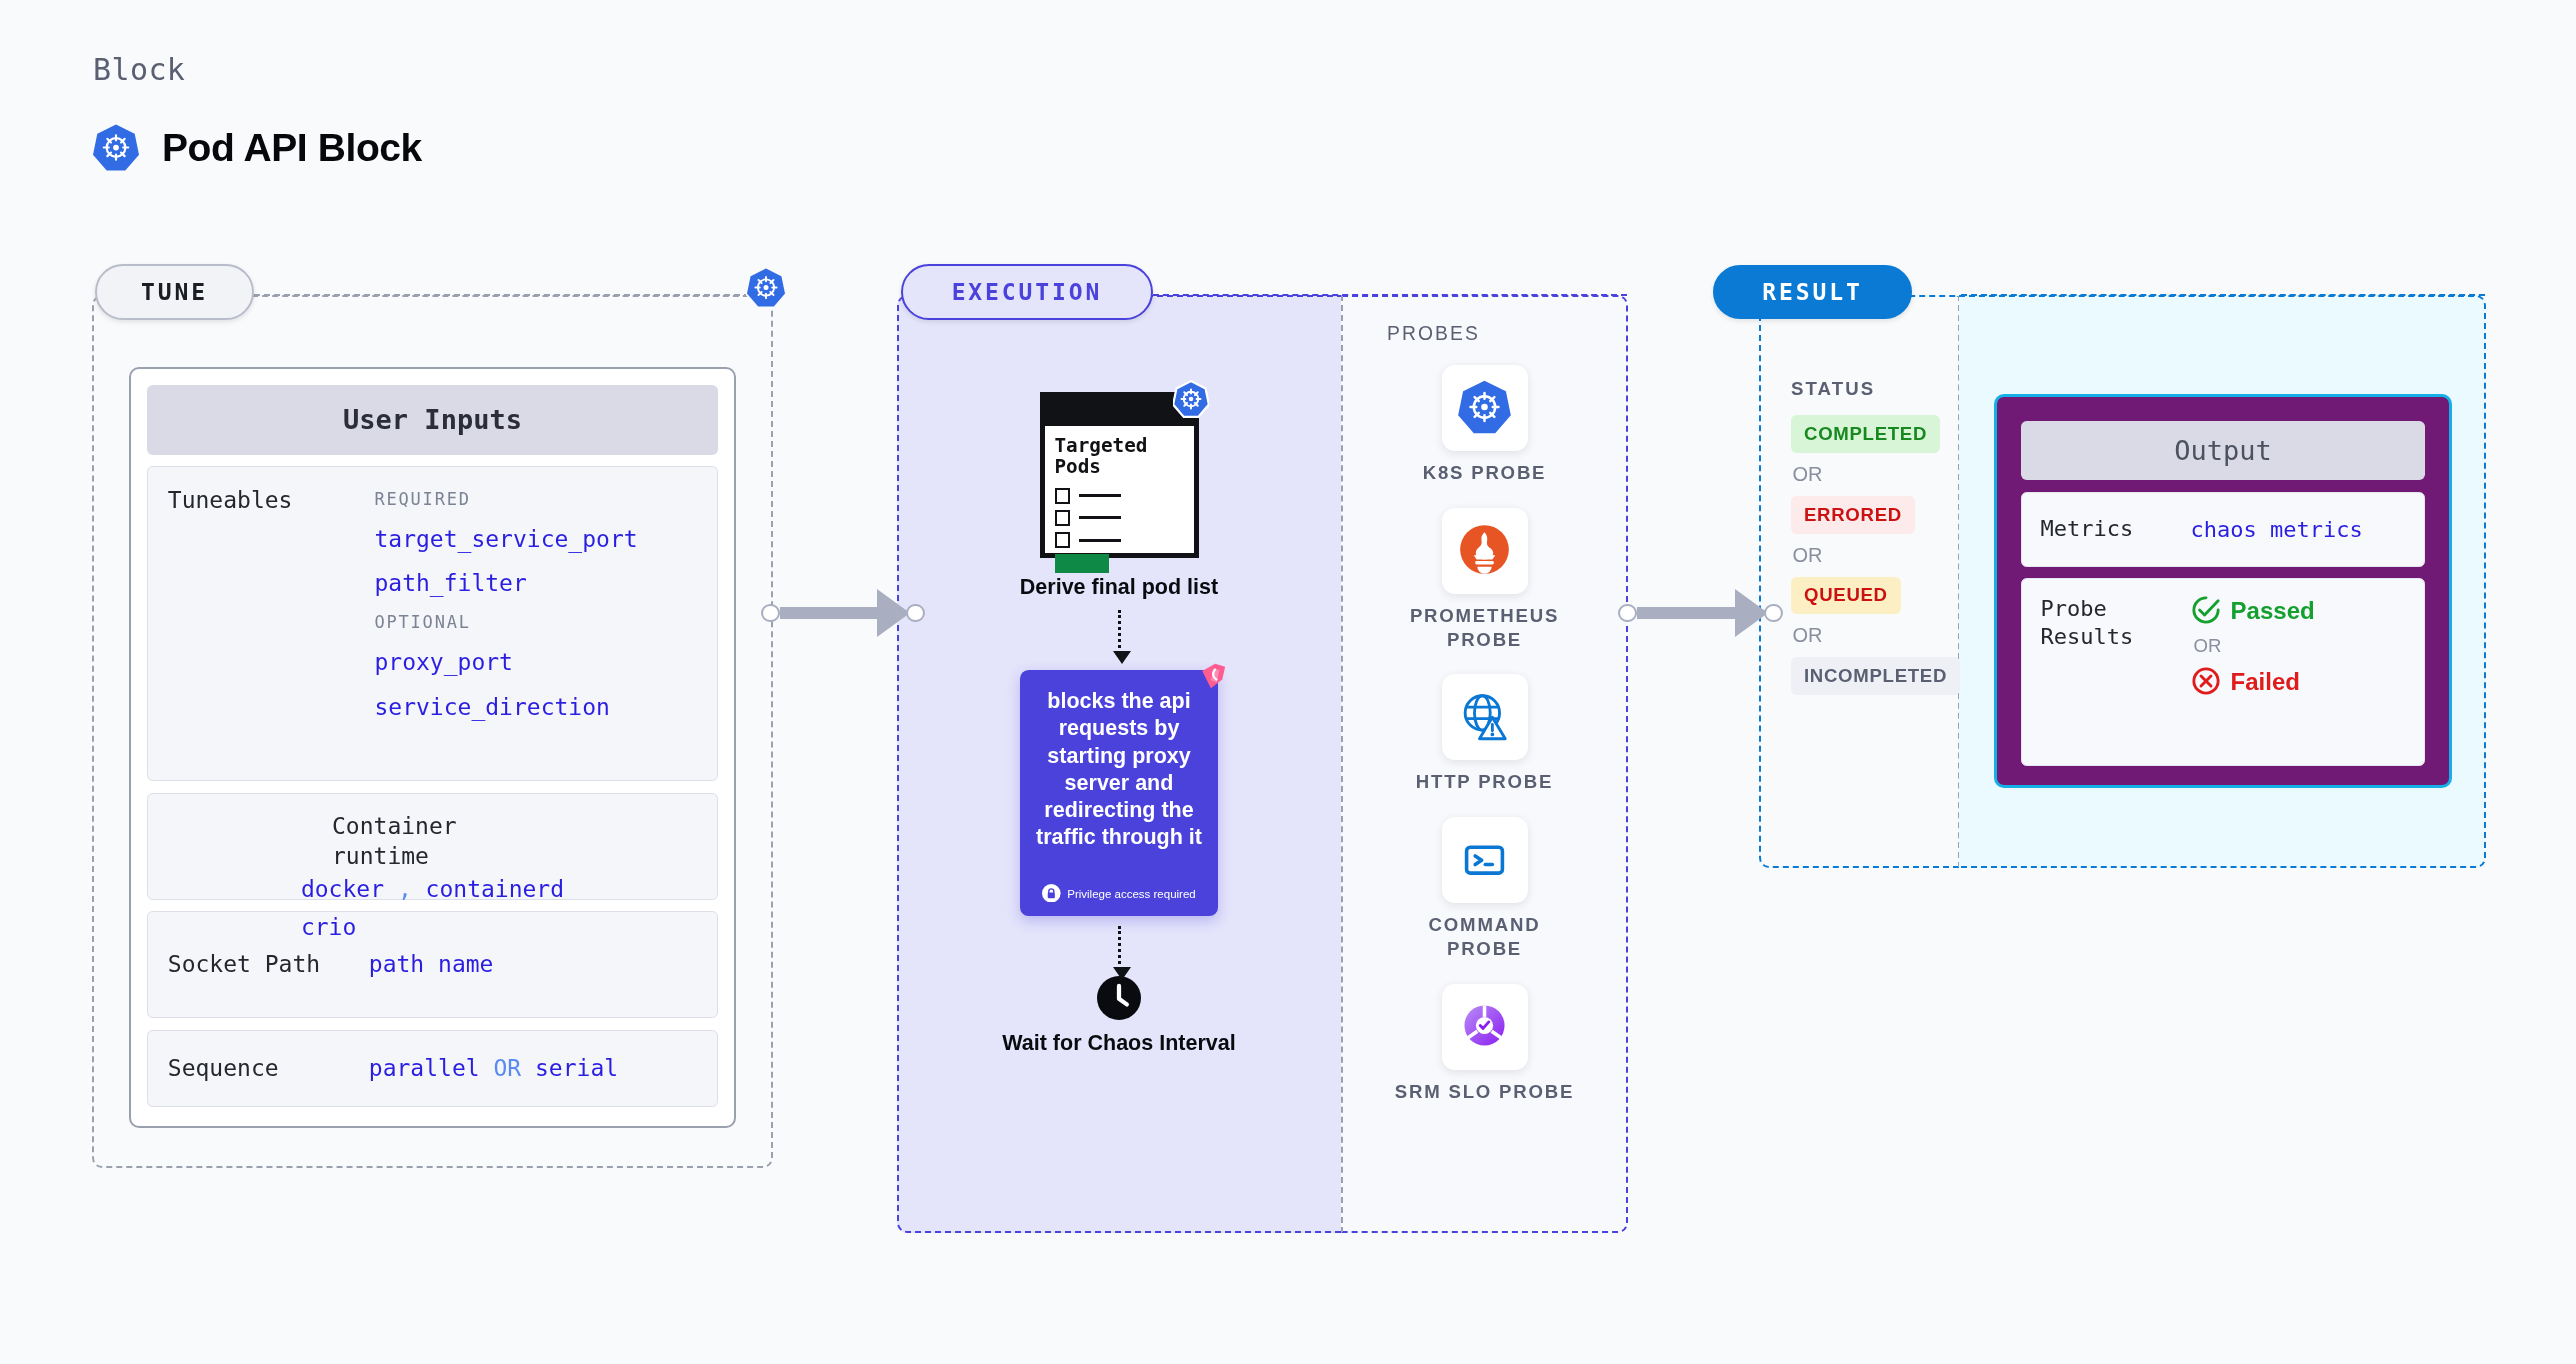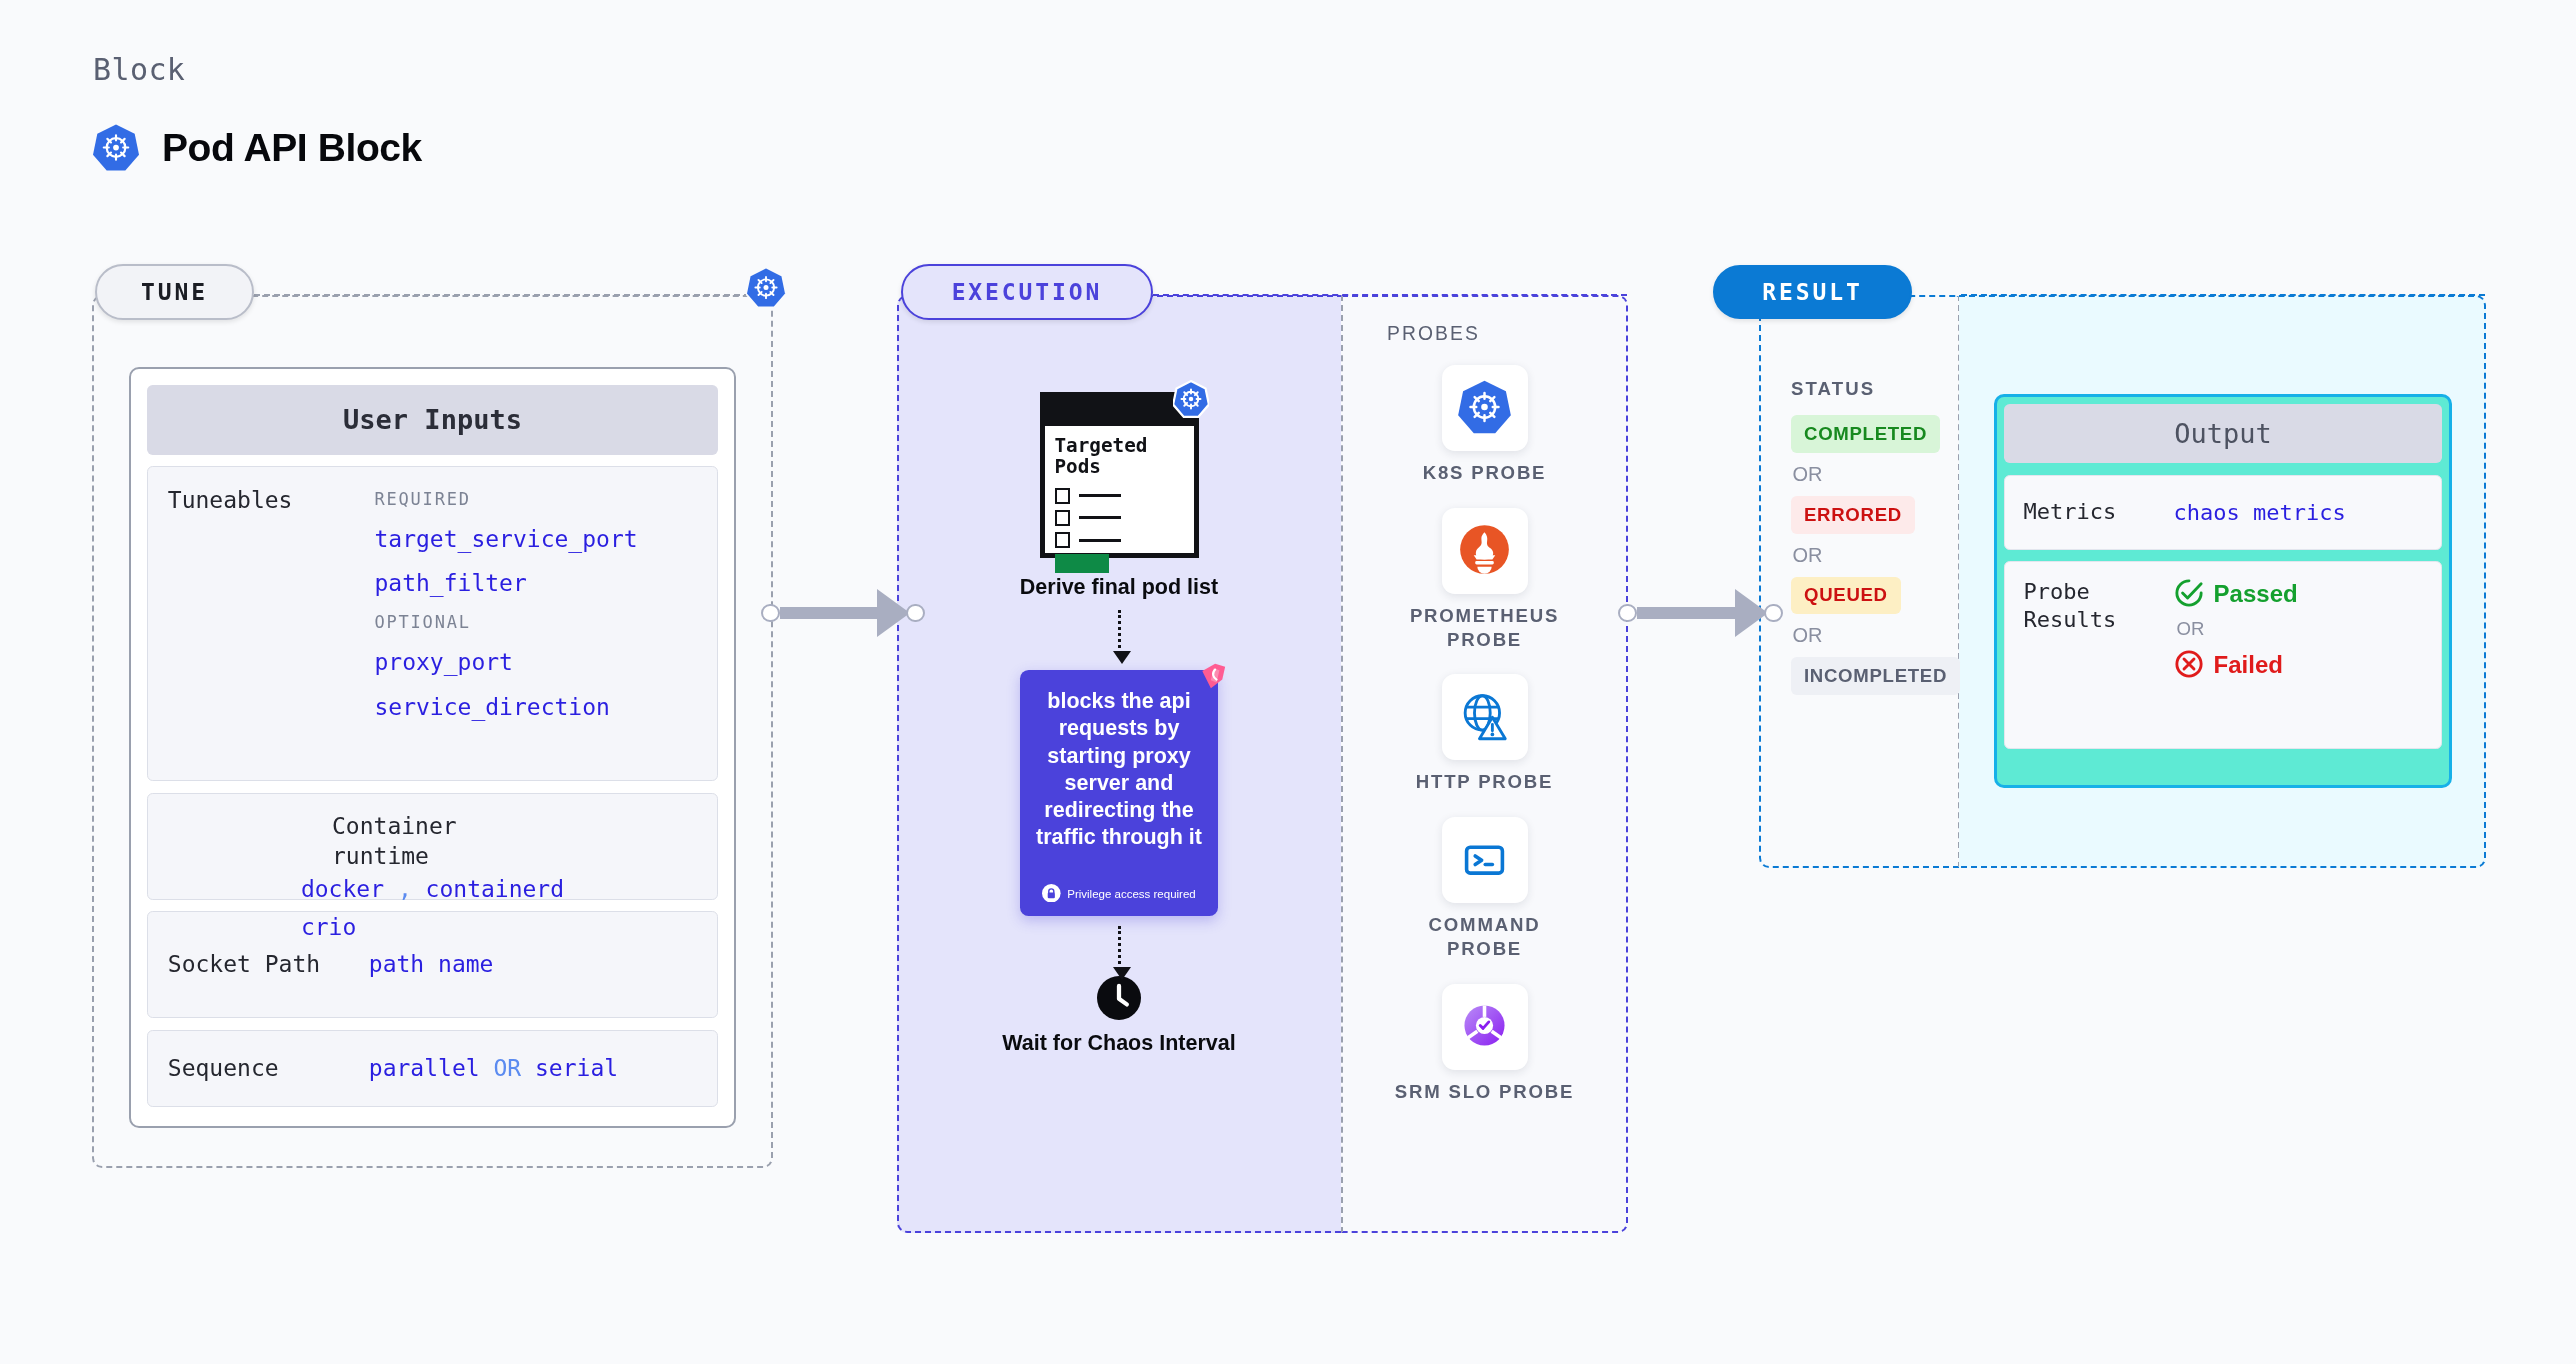--- a/index.html
+++ b/index.html
@@ -216,22 +216,22 @@
     font-size: 18.6px; font-weight: 700; letter-spacing: 0.7px;
   }
   .status-or {
     font-size: 20px; color: #8a8fa0; margin: 10px 0 10px 1.4px;
     font-family: "Liberation Sans", sans-serif;
   }
 
   
   .out-card {
     position: absolute; left: 1994px; top: 394px; width: 458px; height: 394px;
-    background: #5eead4; border: 3.6px solid #16b0e8; border-radius: 10px;
-    padding: 7px;
+    background: #701a75; border: 3.6px solid #16b0e8; border-radius: 10px;
+    padding: 24px;
   }
   .out-head {
     height: 59px; background: #d9dae6; border-radius: 5.7px;
     display: flex; align-items: center; justify-content: center;
     font-family: "DejaVu Sans Mono", monospace; font-size: 27px; color: #4d5261;
   }
   .out-row {
     margin-top: 11.5px; background: #f8f9fc; border: 1.4px solid #e3e6ee;
     border-radius: 5.7px; display: flex; padding: 15.8px 18.6px;
   }

